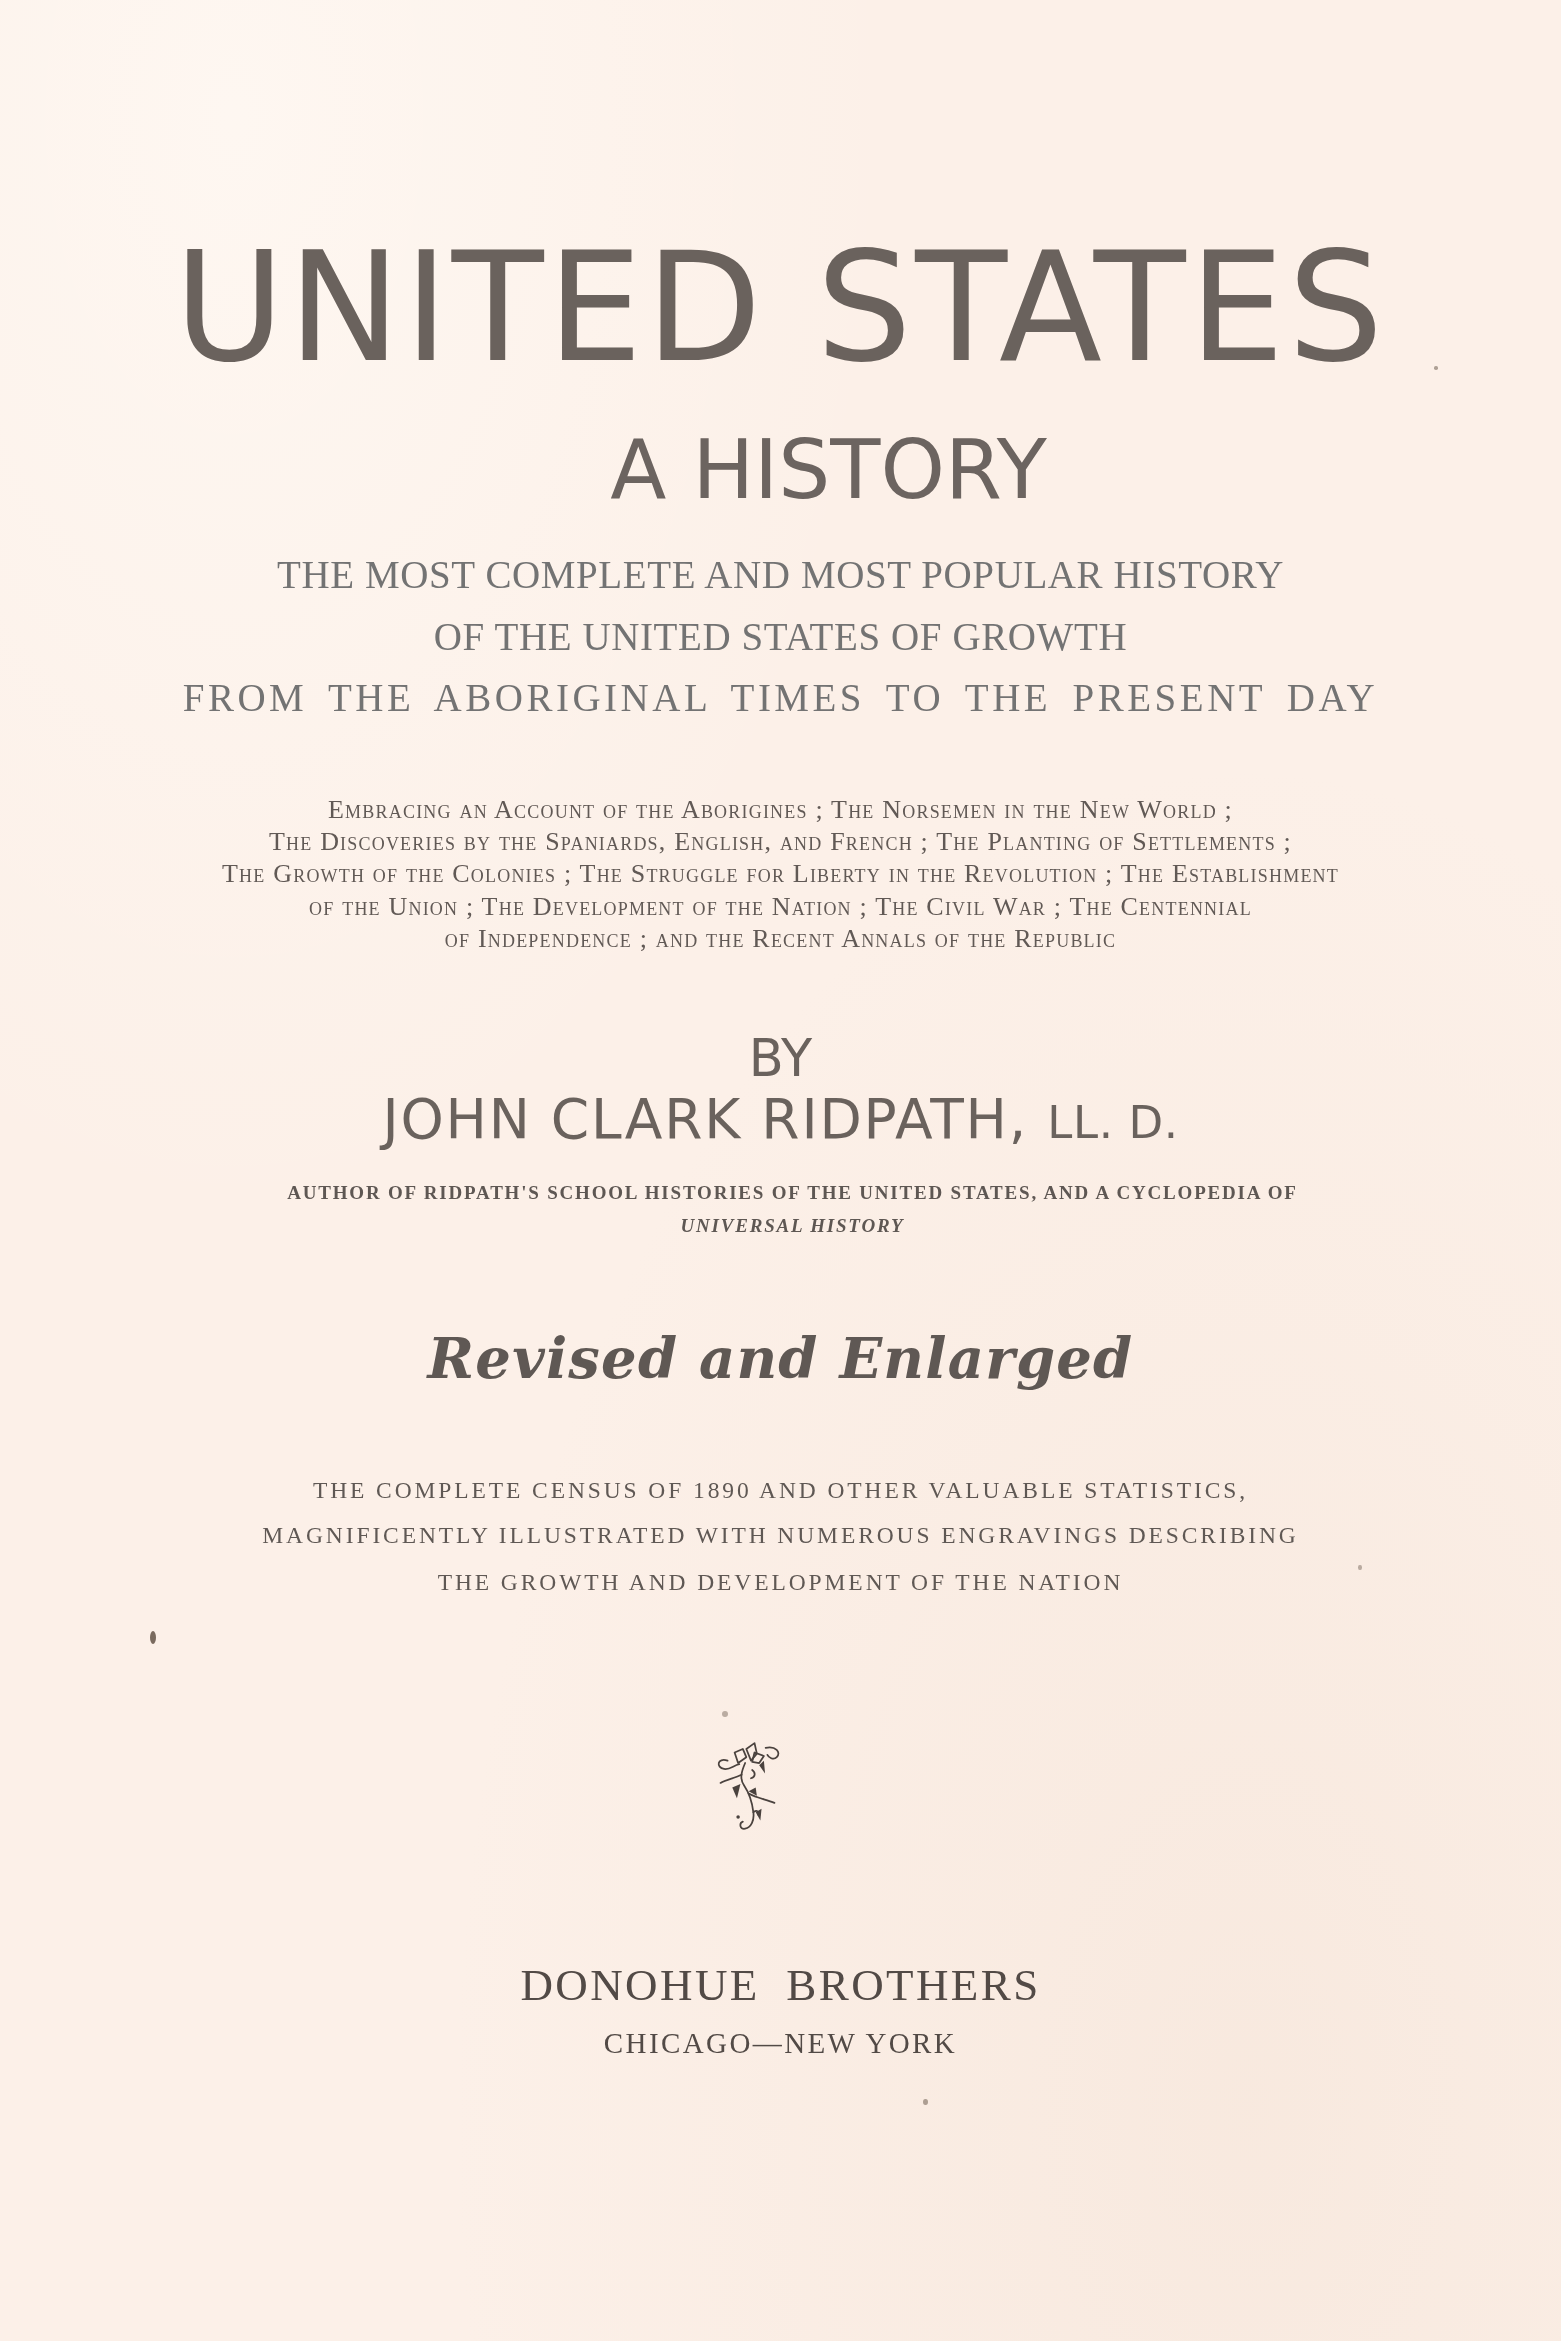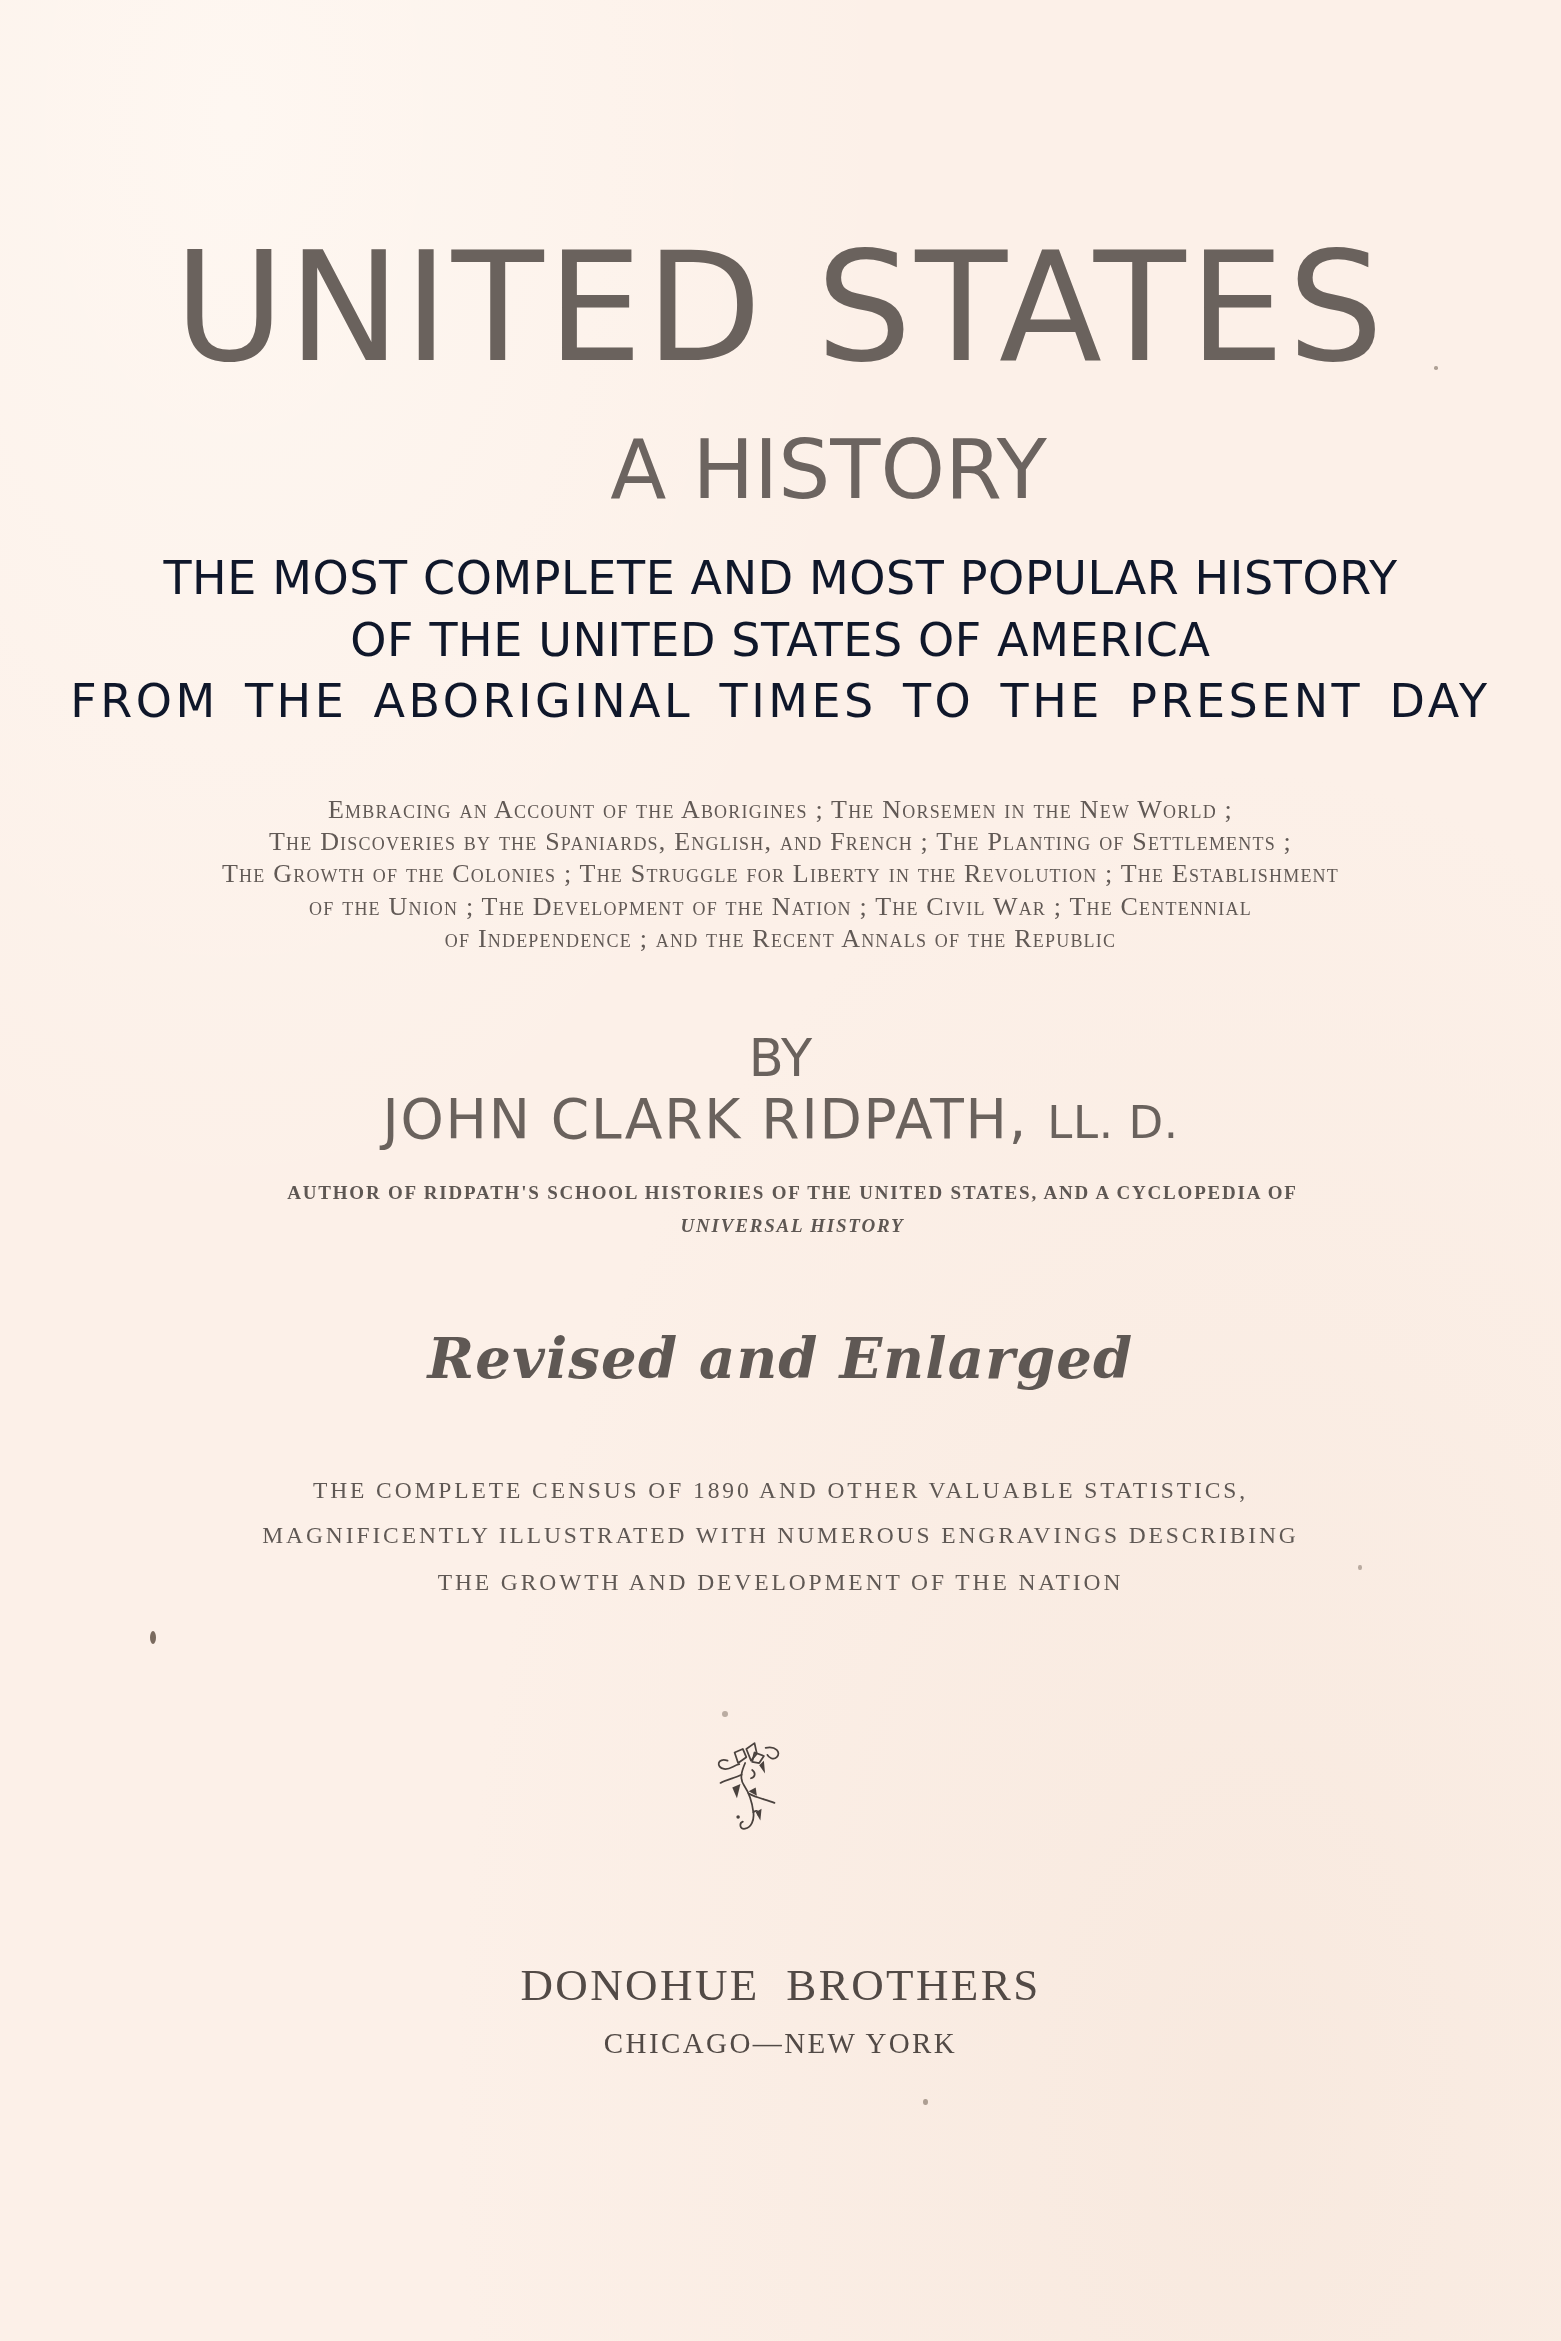--- a/index.html
+++ b/index.html
@@ -47,24 +47,25 @@
     padding-left: 0;
   }
   .title-sub {
     top: 429px;
     font-size: 82px;
     color: #6c6460;
     line-height: 1;
     padding-left: 48px;
   }
   .subtitle {
-    font-size: 46px;
-    color: #0f172a;
+    font-size: 39px;
+    color: #737373;
     line-height: 1;
     letter-spacing: 0.6px;
+    font-family: Liberation Serif, serif;
   }
   .subtitle.l1 { top: 555px; }
   .subtitle.l2 { top: 617px; }
   .subtitle.l3 { top: 678px; letter-spacing: 3.5px; word-spacing: 8.2px; }
 
   .embrace {
     font-size: 26px;
     font-variant: small-caps;
     color: #615955;
     line-height: 1;
@@ -157,21 +158,21 @@
 </style>
 </head>
 <body>
 
 <div class="paper"></div>
 
 <div class="line sans title-main">UNITED STATES</div>
 <div class="line sans title-sub">A HISTORY</div>
 
 <div class="line sans subtitle l1">THE MOST COMPLETE AND MOST POPULAR HISTORY</div>
-<div class="line sans subtitle l2">OF THE UNITED STATES OF AMERICA</div>
+<div class="line sans subtitle l2">OF THE UNITED STATES OF GROWTH</div>
 <div class="line sans subtitle l3">FROM THE ABORIGINAL TIMES TO THE PRESENT DAY</div>
 
 <div class="line serif embrace e1">Embracing an Account of the Aborigines ; The Norsemen in the New World ;</div>
 <div class="line serif embrace e2">The Discoveries by the Spaniards, English, and French ; The Planting of Settlements ;</div>
 <div class="line serif embrace e3">The Growth of the Colonies ; The Struggle for Liberty in the Revolution ; The Establishment</div>
 <div class="line serif embrace e4">of the Union ; The Development of the Nation ; The Civil War ; The Centennial</div>
 <div class="line serif embrace e5">of Independence ; and the Recent Annals of the Republic</div>
 
 <div class="line sans by">BY</div>
 <div class="line sans author">

